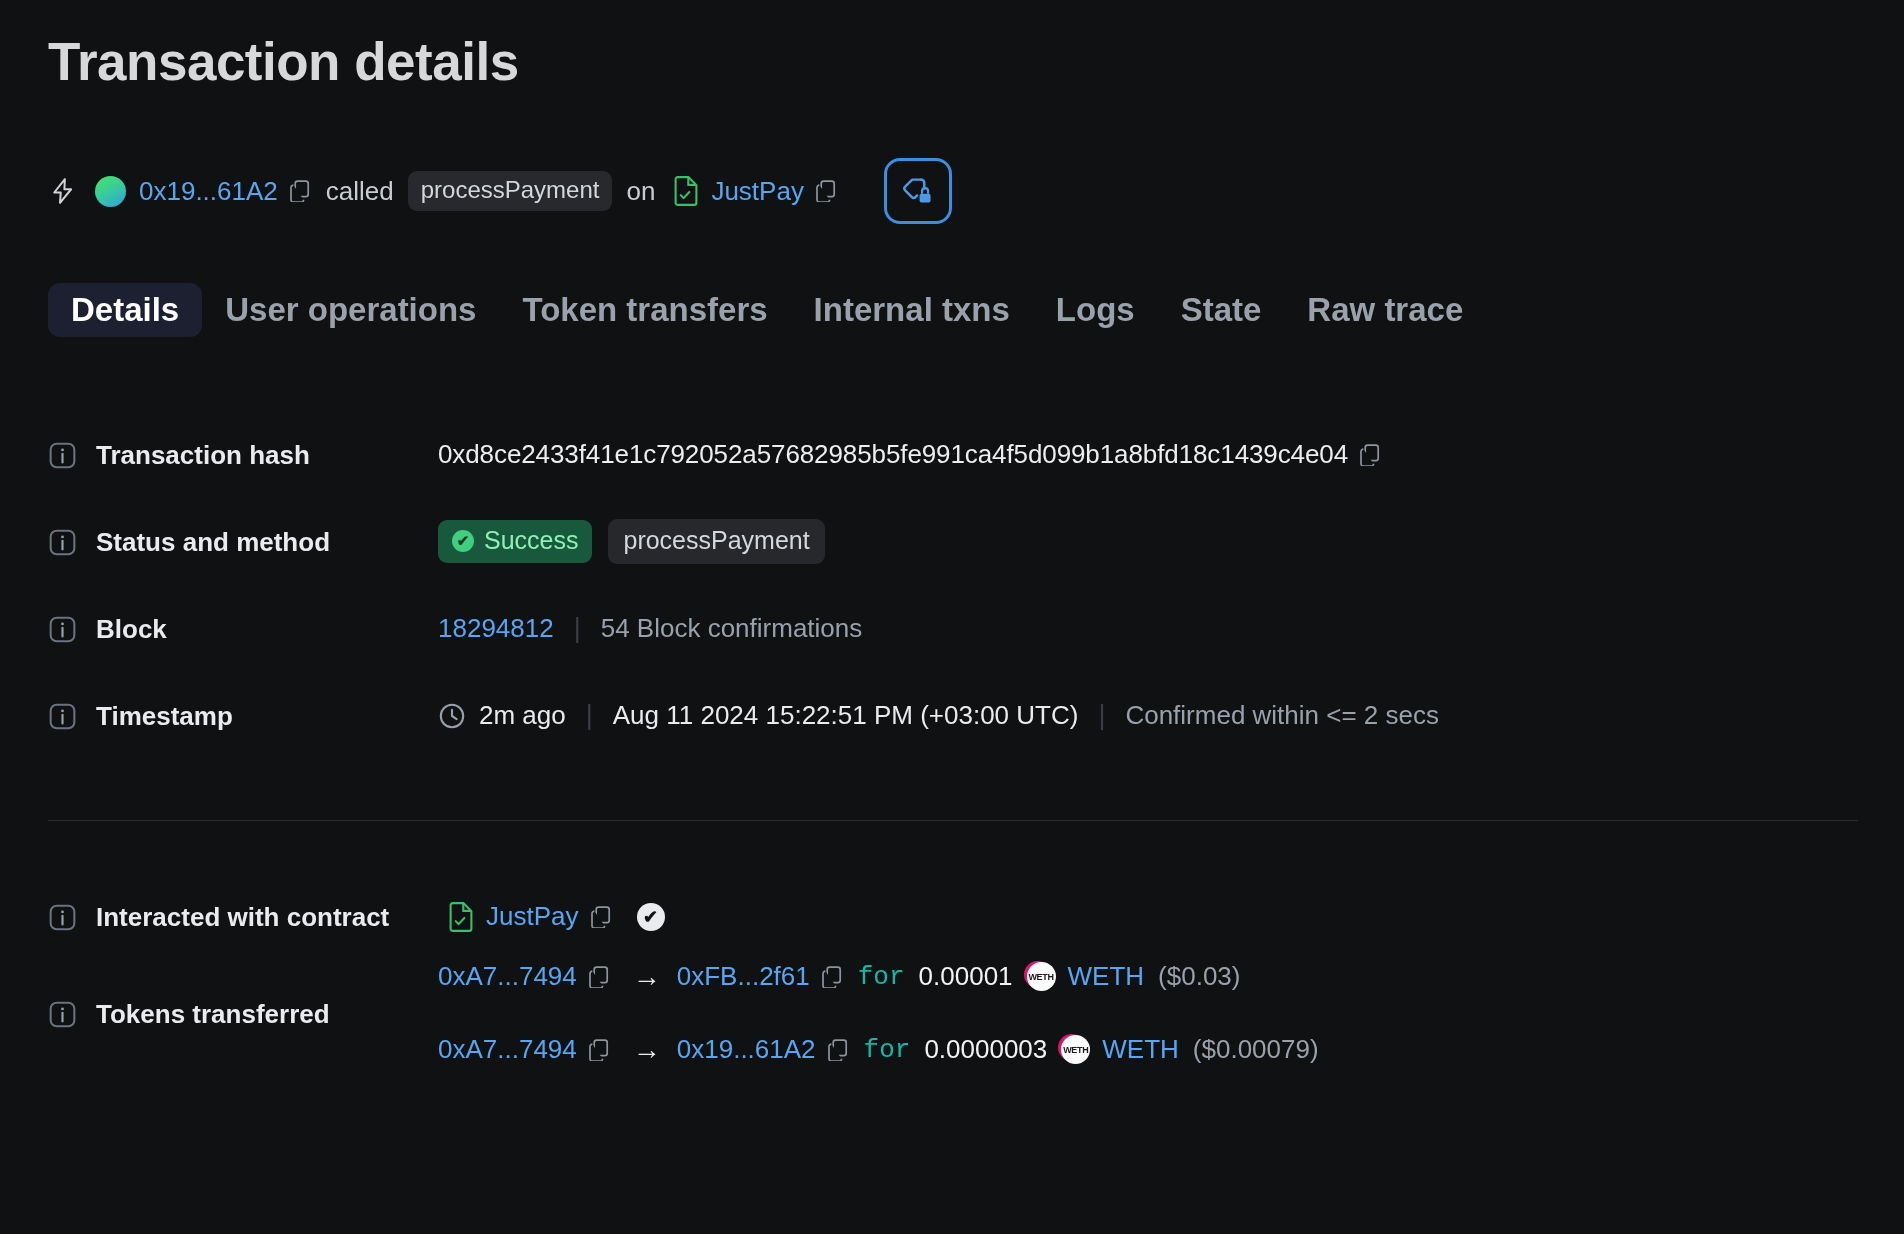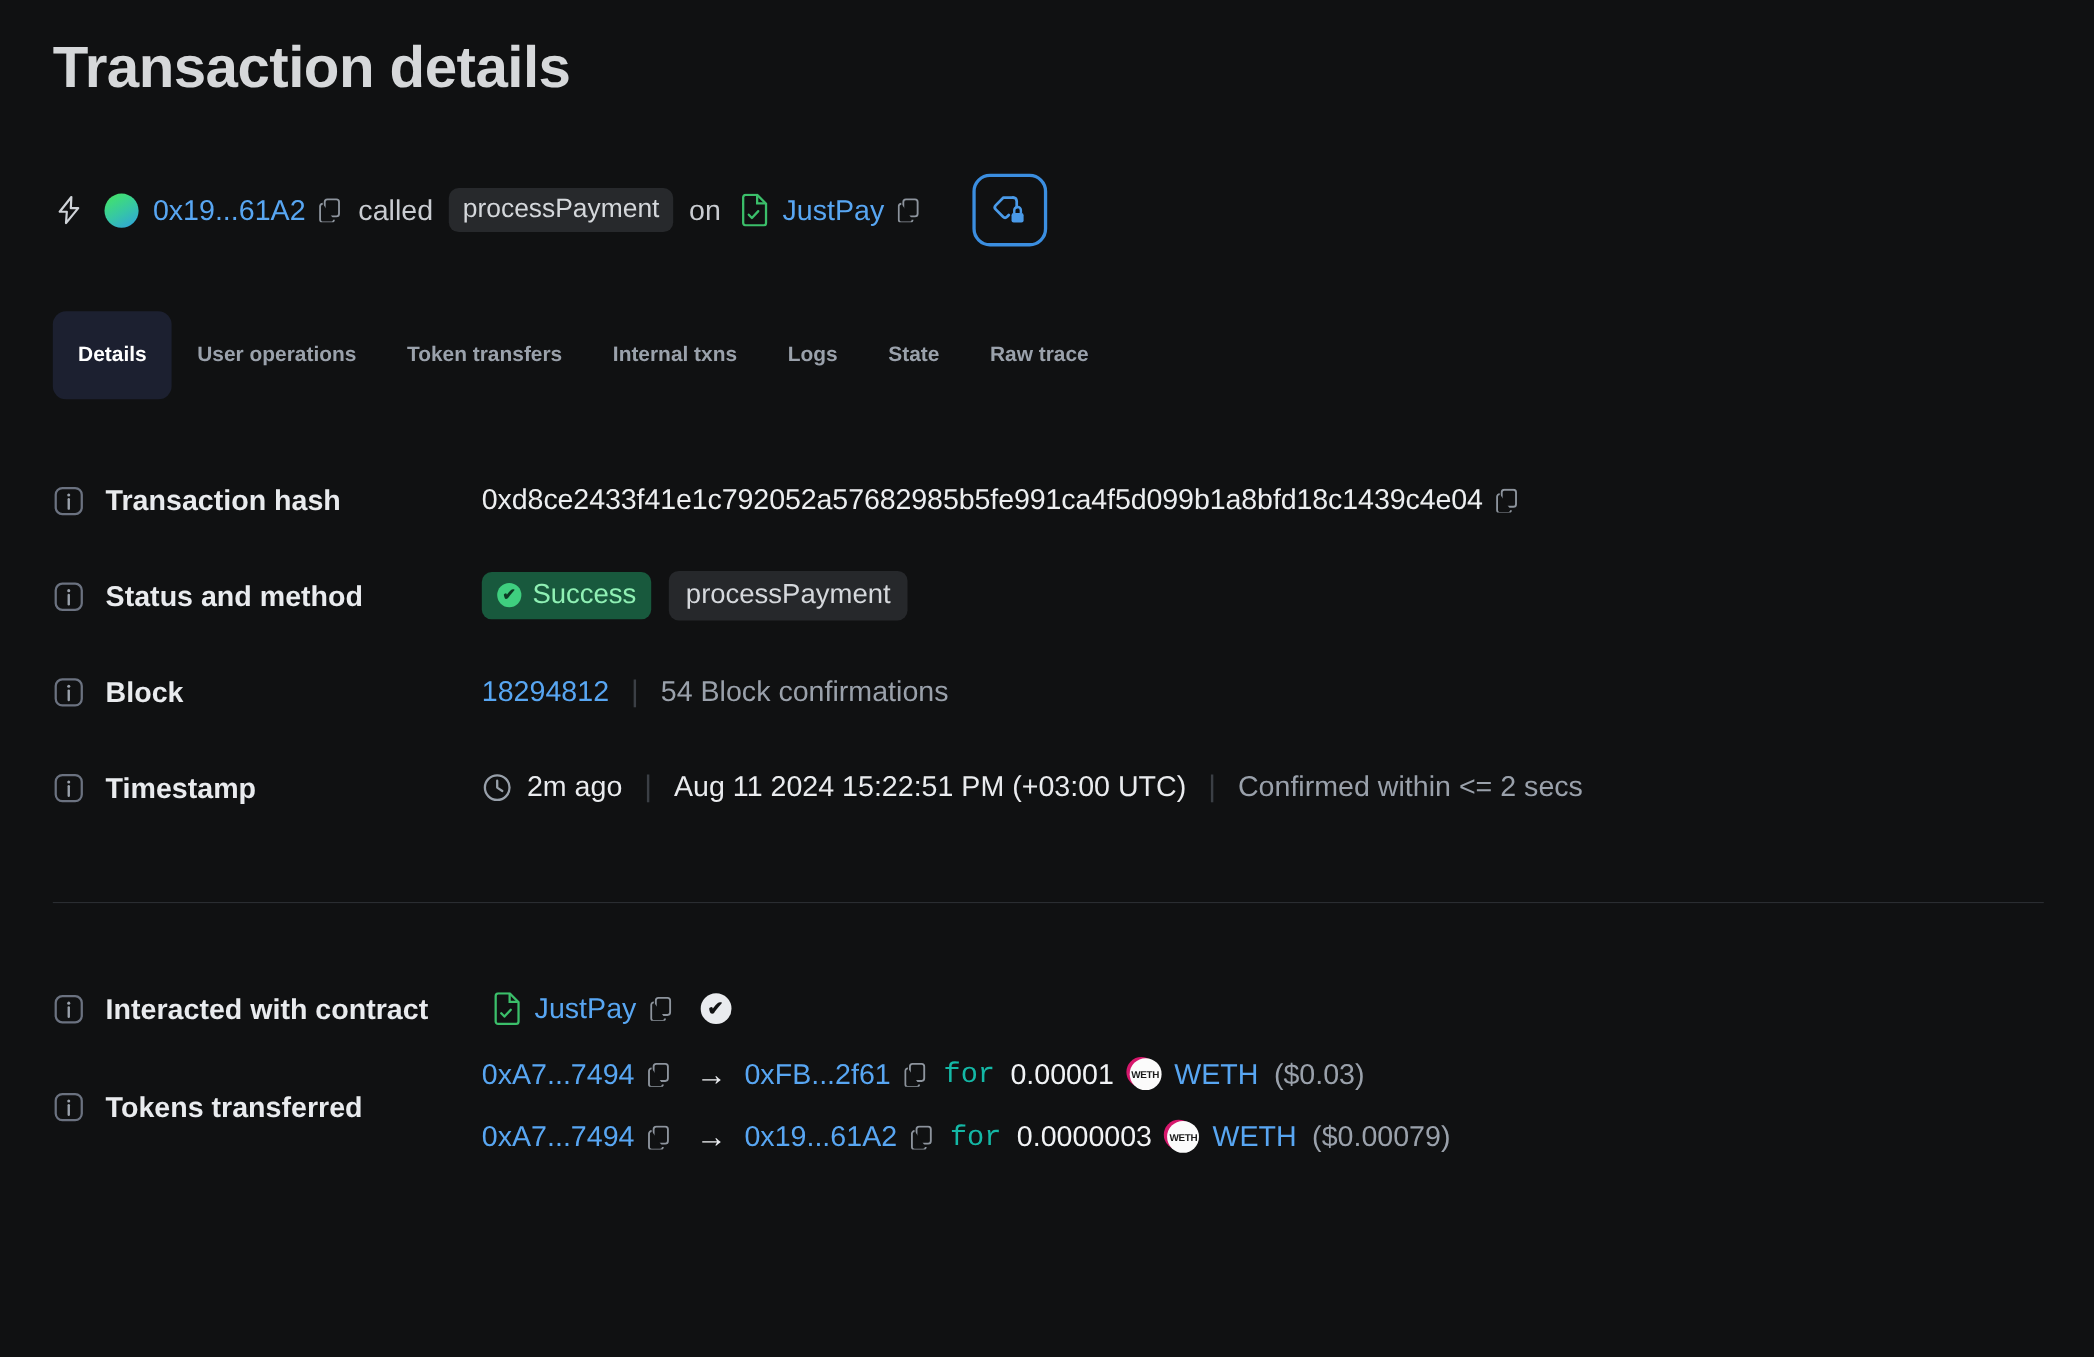--- a/index.html
+++ b/index.html
@@ -105,24 +105,24 @@
   
   .tabs {
     position: absolute;
     left: 48px;
     top: 283px;
     display: flex;
     align-items: center;
     gap: 0;
   }
   .tab {
-    font-size: 19px;
+    font-size: 33px;
     font-weight: 700;
     color: #9aa1ab;
-    padding: 29px 23px;
+    padding: 8px 23px;
     border-radius: 12px;
     cursor: pointer;
     white-space: nowrap;
   }
   .tab.active {
     background: #1c2030;
     color: #ffffff;
   }
 
   
@@ -150,21 +150,21 @@
   }
   .info-icon { width: 29px; height: 29px; flex: none; display:block; }
 
   .row-value {
     display: flex;
     align-items: center;
     flex-wrap: wrap;
     font-size: 26px;
     color: #e9ebee;
     padding-top: 2px;
-    row-gap: 2px;
+    row-gap: 18px;
   }
 
   .hash-text {
     font-size: 26px;
     color: #eceef0;
     letter-spacing: -0.1px;
   }
 
   .status-chip {
     background: #18593d;

